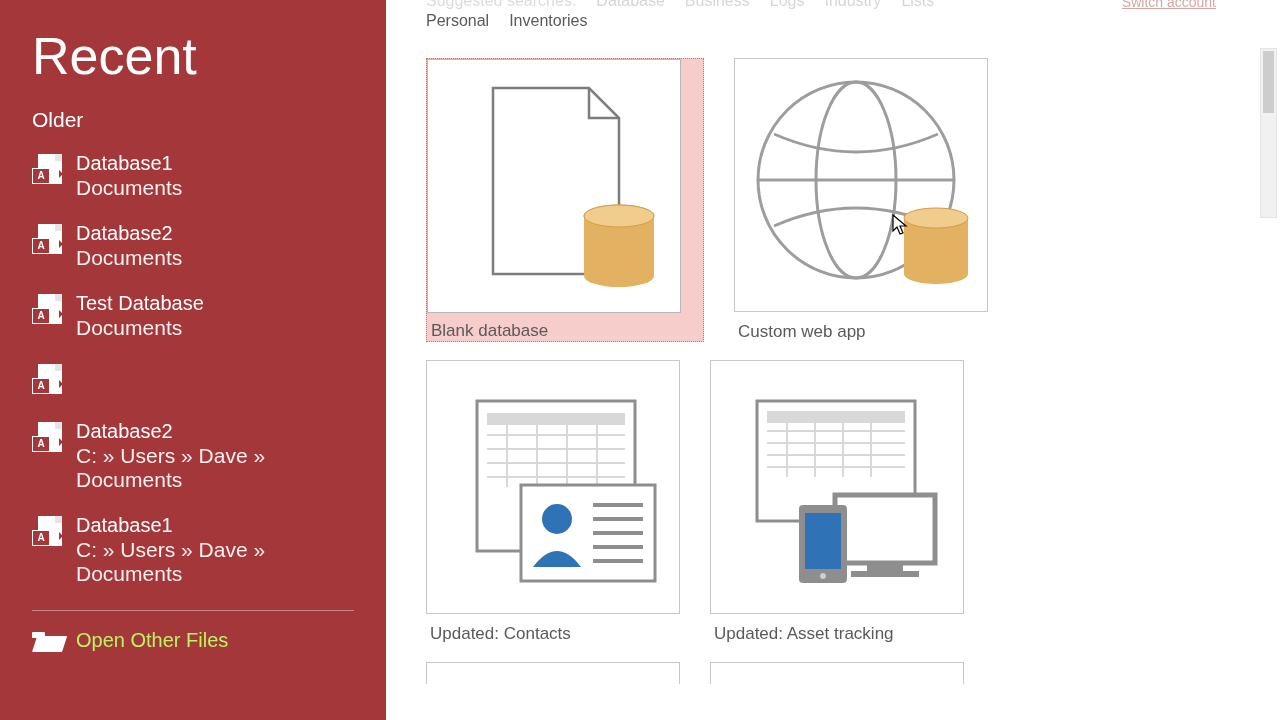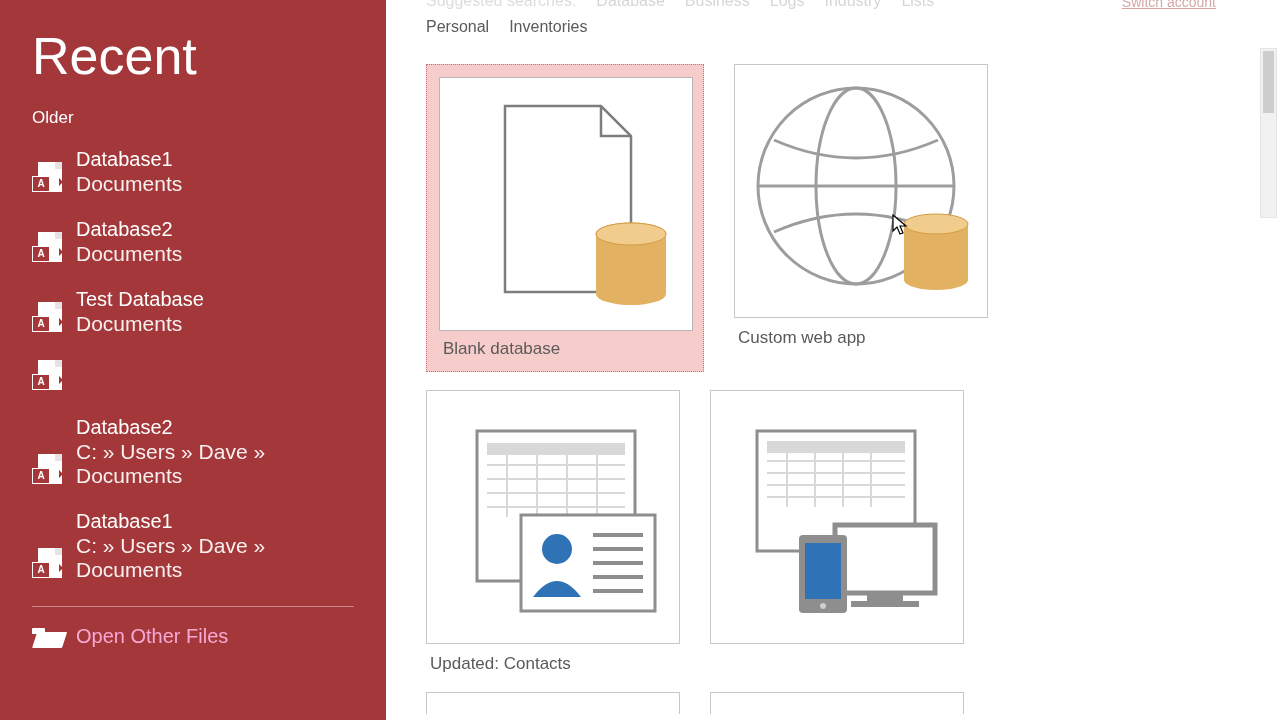--- a/index.html
+++ b/index.html
@@ -22,29 +22,29 @@
   }
   .sidebar-inner { padding: 0 32px; }
   .recent-title {
     font-size: 52px;
     font-weight: 300;
     color: #fff;
     margin-top: 18px;
     margin-bottom: 22px;
   }
   .older-heading {
-    font-size: 17px;
+    font-size: 21px;
     font-weight: 400;
     color: #fff;
     margin-bottom: 10px;
   }
 
   .file-item {
     display: flex;
-    align-items: flex-end;
+    align-items: flex-start;
     gap: 14px;
     padding: 10px 0 12px 0;
     cursor: pointer;
   }
   .file-icon {
     width: 30px; height: 34px;
     position: relative;
     flex-shrink: 0;
     margin-top: 2px;
   }
@@ -130,21 +130,21 @@
     position: absolute;
     left: 0; top: 6px;
     width: 30px; height: 16px;
     background: #fff;
     transform: skewX(-18deg);
     transform-origin: bottom left;
     border-radius: 1px;
   }
   .open-other .label {
     font-size: 20px;
-    color: #f9a8d4;
+    color: #bef264;
   }
 
   
   .main {
     flex: 1;
     position: relative;
     background: #fff;
   }
   .main-scroll {
     position: absolute;
@@ -159,21 +159,21 @@
   .sugg-row {
     font-size: 16px;
     color: #747474;
     display: flex;
     flex-wrap: wrap;
     gap: 20px;
     align-items: baseline;
   }
   .sugg-label { color: #747474; }
   .sugg-link  { color: #5a5a5a; cursor: pointer; } 
-  .sugg-row.row2 { margin-top: 8px; }
+  .sugg-row.row2 { margin-top: 2px; }
 
   .switch-acc {
     position: absolute;
     right: 64px;
     top: -6px;
     color: #a6504e;
     text-decoration: underline;
     font-size: 14px;
     cursor: pointer;
     opacity: 0.5;
@@ -199,21 +199,20 @@
     justify-content: center;
     position: relative;
   }
   .tpl-caption {
     color: #5a5a5a;
     font-size: 17px;
     padding: 10px 4px 0 4px;
   }
 
   .tpl.selected {
-    padding: 12px;
     border: 1px dotted #c57473;
     background: #f7cdcb;
     width: 278px;
   }
   .tpl.selected .tpl-thumb {
     width: 254px; height: 254px;
     border: 1px solid #b7b7b7;
   }
   .tpl.selected .tpl-caption { padding-top: 8px; }
 
@@ -440,20 +439,21 @@
               </g>
               <rect x="108" y="118" width="100" height="68" fill="#fff" stroke="#8e8e8e" stroke-width="5"></rect>
               <rect x="116" y="126" width="84" height="50" fill="#ffffff"></rect>
               <rect x="140" y="186" width="36" height="8" fill="#8e8e8e"></rect>
               <rect x="124" y="194" width="68" height="6" fill="#8e8e8e"></rect>
               <rect x="72" y="128" width="48" height="78" rx="4" fill="#8e8e8e"></rect>
               <rect x="78" y="136" width="36" height="56" fill="#2f72b6"></rect>
               <circle cx="96" cy="199" r="3" fill="#cfcfcf"></circle>
             </svg>
           </div>
+          <div class="tpl-caption">Updated: Asset tracking</div>
         </div>
 
         <div class="tpl peek">
           <div class="tpl-thumb"></div>
         </div>
         <div class="tpl peek">
           <div class="tpl-thumb"></div>
         </div>
 
       </div>

